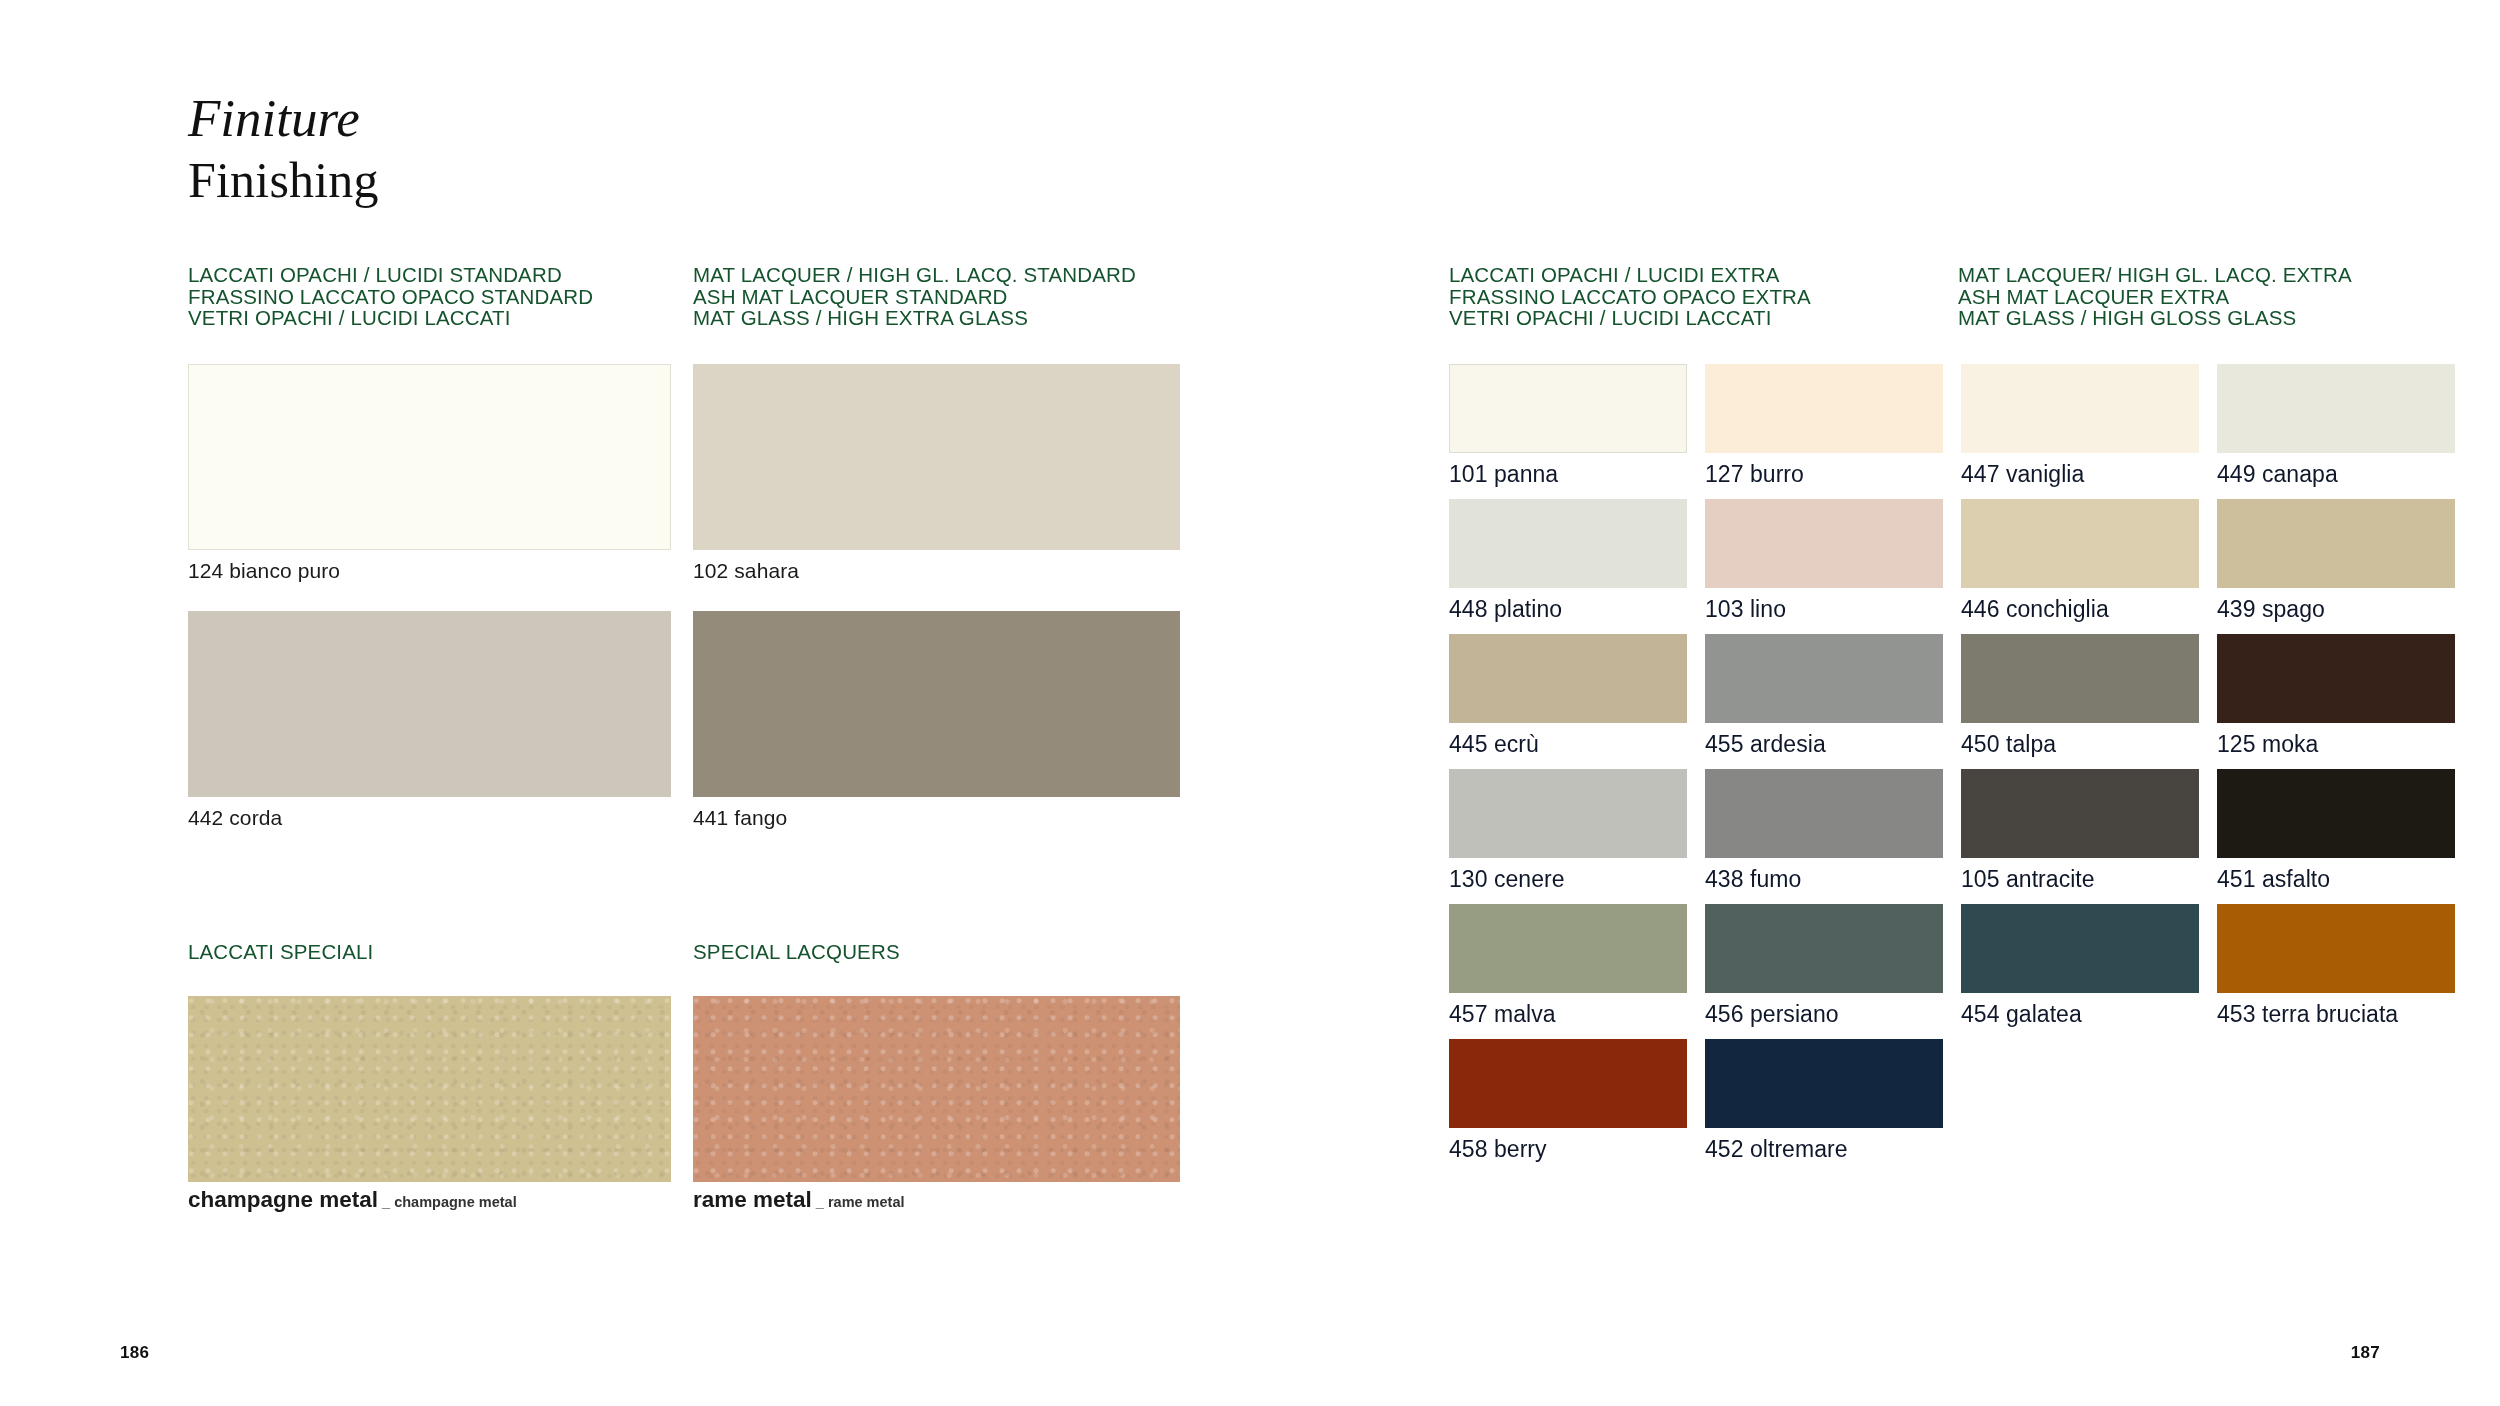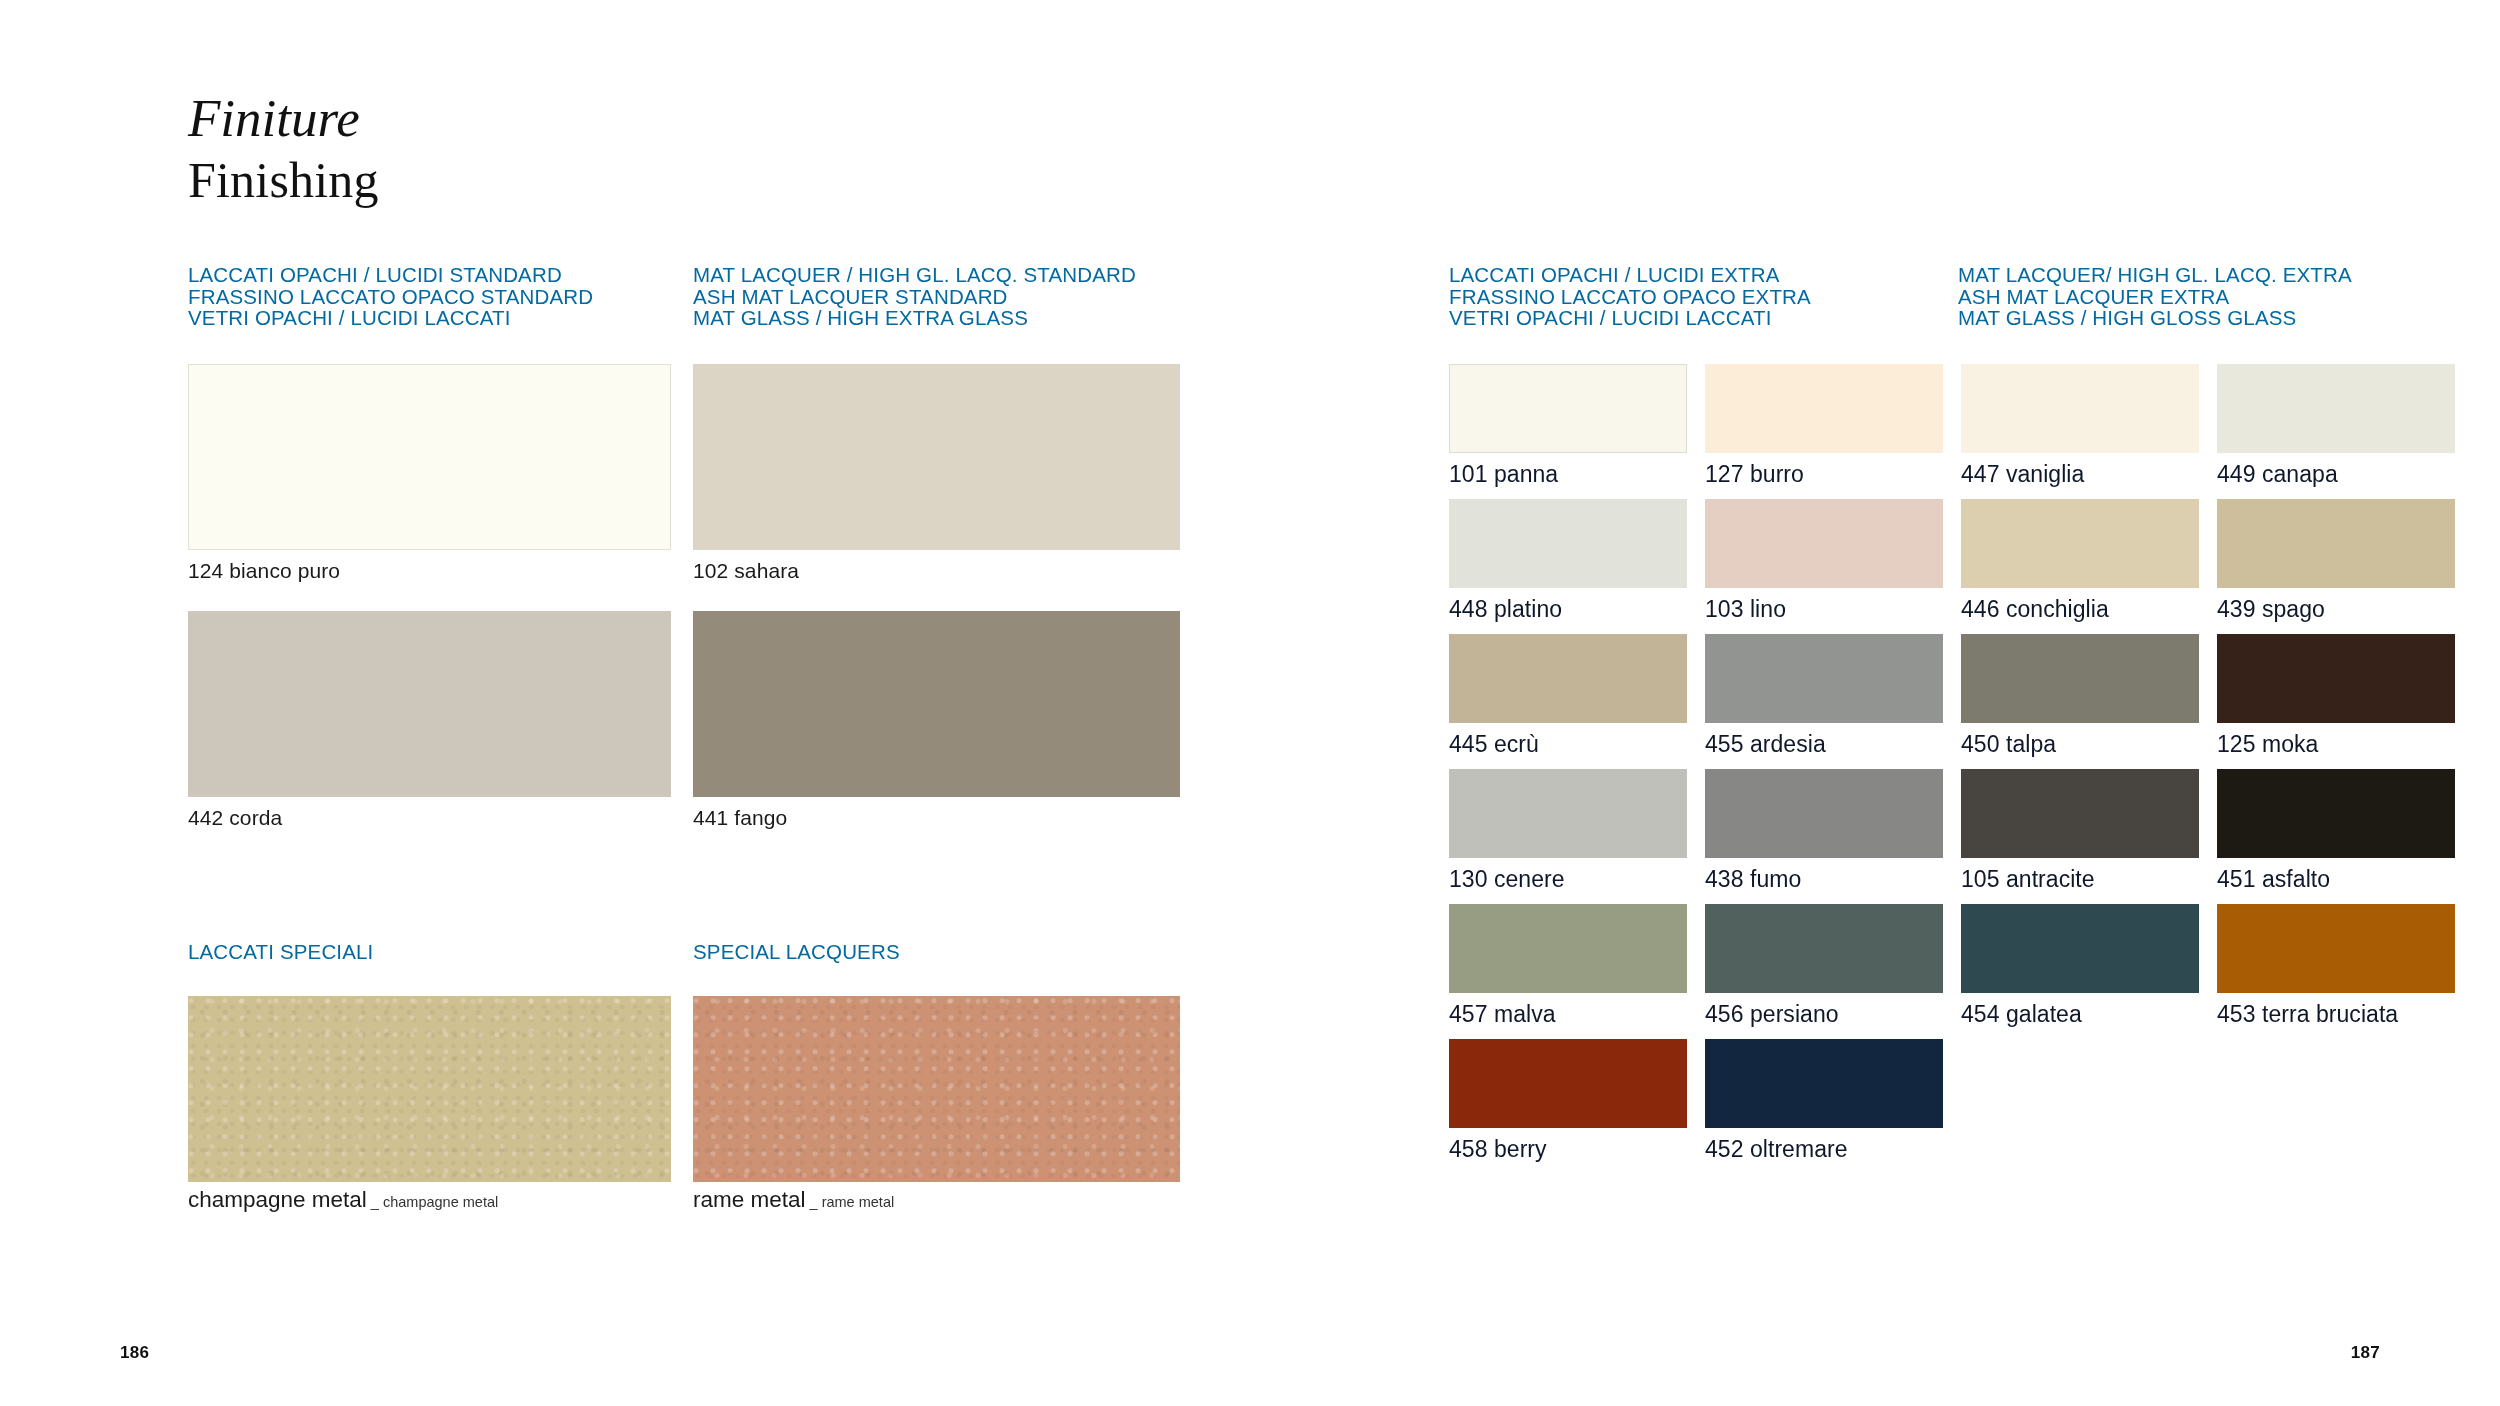--- a/index.html
+++ b/index.html
@@ -40,21 +40,21 @@
     margin-top: 7px;
     letter-spacing: 0.2px;
   }
 
   
   .group-head {
     position: absolute;
     font-size: 20.5px;
     line-height: 21.5px;
     letter-spacing: 0.15px;
-    color: #0369a1;
+    color: #14532d;
     white-space: pre-line;
     font-weight: 400;
   }
 
   
   .swatch-big {
     position: absolute;
   }
   .swatch-big .chip {
     width: 100%;
@@ -86,20 +86,21 @@
     letter-spacing: 0.05px;
   }
 
   
   .metal-label {
     position: absolute;
     font-size: 22.5px;
     line-height: 26px;
     color: #1a1a1a;
     white-space: nowrap;
+    font-weight: bold;
   }
   .metal-label .sub {
     font-size: 14.5px;
     color: #333333;
     margin-left: 4px;
   }
 
   
   .folio {
     position: absolute;

